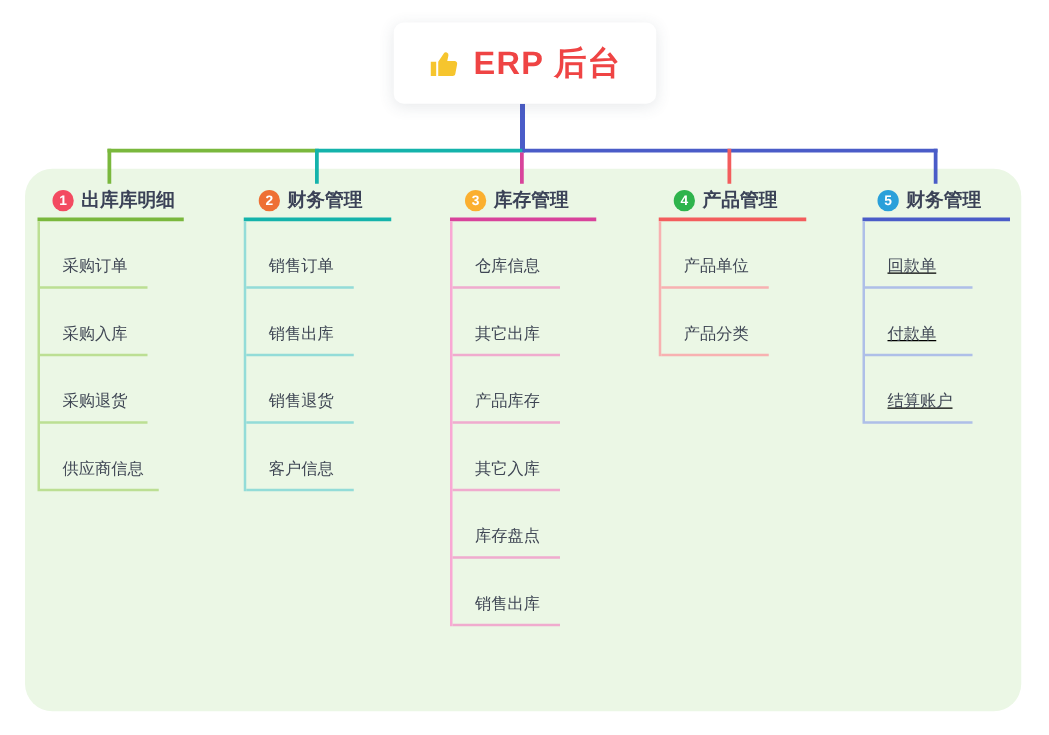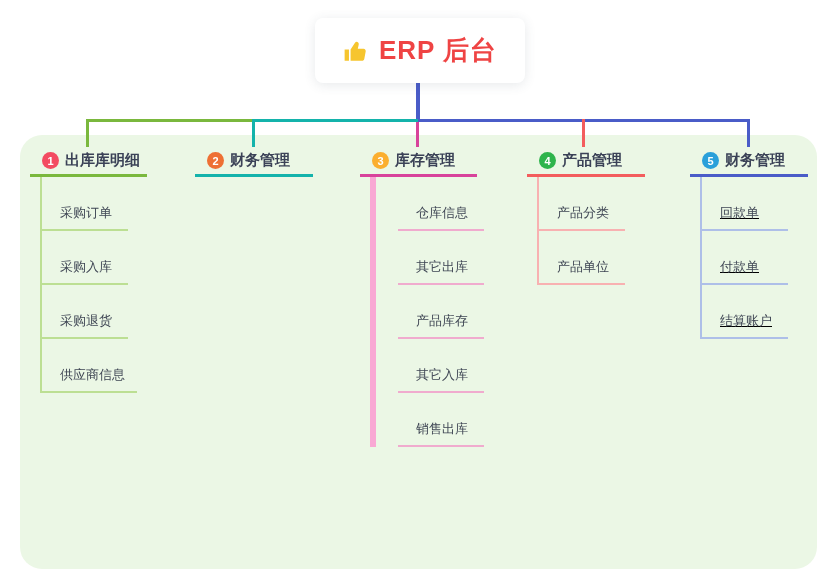--- a/index.html
+++ b/index.html
@@ -88,24 +88,24 @@
   .b2 .badge { background: #ee7034; }
   .b3 .badge { background: #fbaf2f; }
   .b4 .badge { background: #2eb44c; }
   .b5 .badge { background: #2aa0da; }
   .branch-label {
     font-size: 15px;
     font-weight: 600;
     color: #3b4257;
     white-space: nowrap;
   }
-  .children { list-style: none; margin-left: 10px; }
+  .children { list-style: none; }
   .b1 .children { border-left: 2px solid #bcdf93; }
   .b2 .children { border-left: 2px solid #93dcd8; }
-  .b3 .children { border-left: 6px solid #f9a8d4; padding-left: 22px; }
+  .b3 .children { border-left: 2px solid #f9a8d4; }
   .b4 .children { border-left: 2px solid #f8b1b1; }
   .b5 .children { border-left: 2px solid #aebfe8; text-decoration: underline; }
   .children li {
     height: 54px;
     display: flex;
     align-items: flex-end;
     padding: 0 12px 7px 18px;
     width: max-content;
     min-width: 86px;
     font-size: 13px;
@@ -156,44 +156,51 @@
       <li>采购退货</li>
       <li>供应商信息</li>
     </ul>
   </div>
 
   <div class="branch b2">
     <div class="branch-header">
       <span class="badge">2</span>
       <span class="branch-label">财务管理</span>
     </div>
+    <ul class="children">
+      <li>销售订单</li>
+      <li>销售出库</li>
+      <li>销售退货</li>
+      <li>客户信息</li>
+    </ul>
   </div>
 
   <div class="branch b3">
     <div class="branch-header">
       <span class="badge">3</span>
       <span class="branch-label">库存管理</span>
     </div>
     <ul class="children">
       <li>仓库信息</li>
       <li>其它出库</li>
       <li>产品库存</li>
       <li>其它入库</li>
+      <li>库存盘点</li>
       <li>销售出库</li>
     </ul>
   </div>
 
   <div class="branch b4">
     <div class="branch-header">
       <span class="badge">4</span>
       <span class="branch-label">产品管理</span>
     </div>
     <ul class="children">
+      <li>产品单位</li>
       <li>产品分类</li>
-      <li>产品单位</li>
     </ul>
   </div>
 
   <div class="branch b5">
     <div class="branch-header">
       <span class="badge">5</span>
       <span class="branch-label">财务管理</span>
     </div>
     <ul class="children">
       <li>回款单</li>

